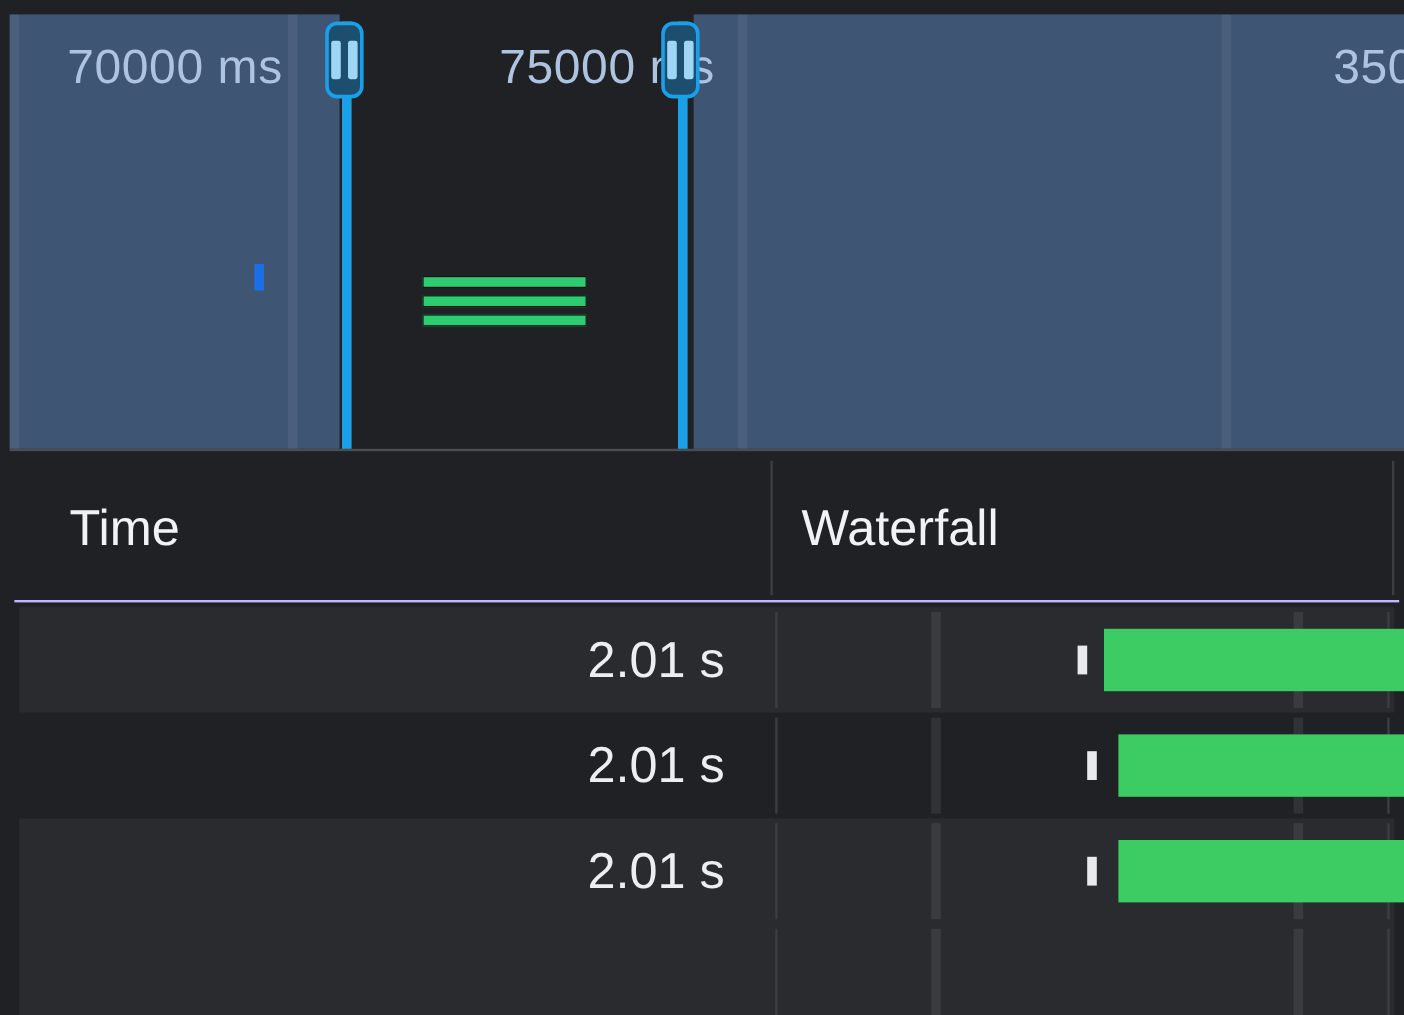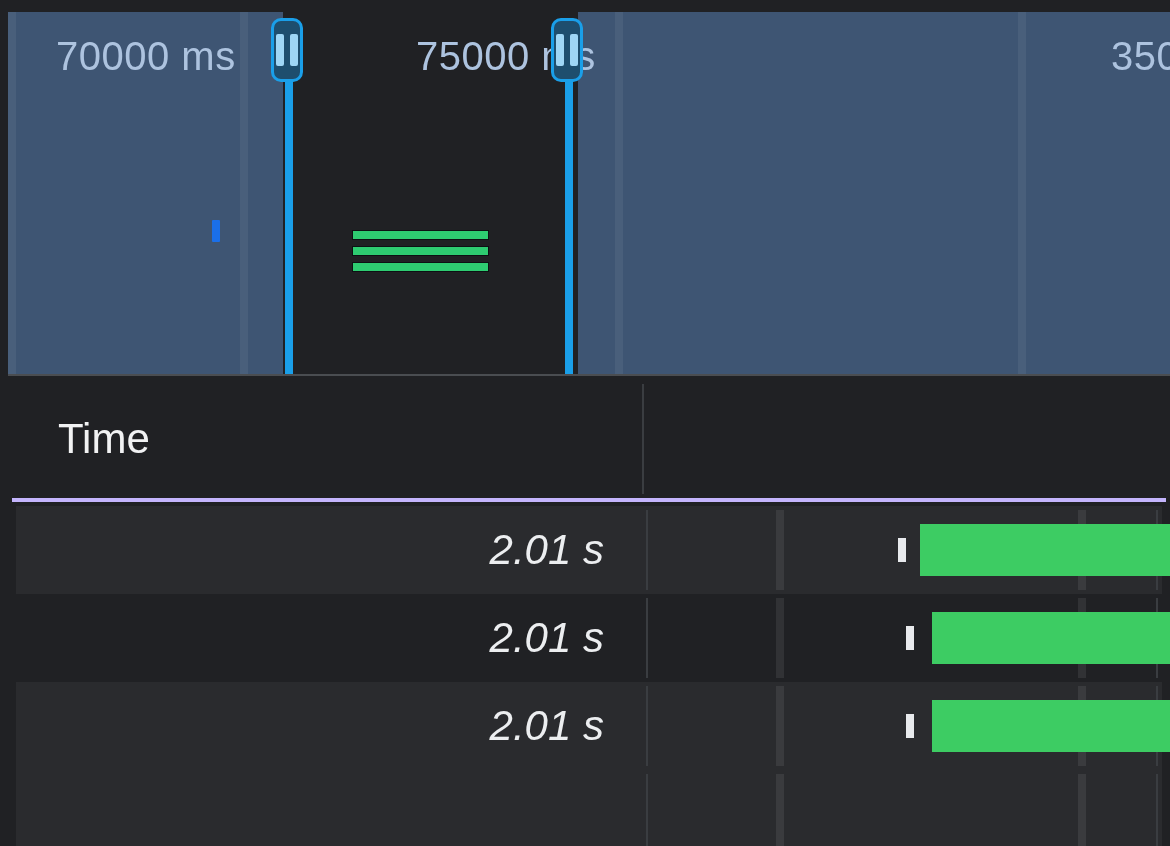--- a/index.html
+++ b/index.html
@@ -119,39 +119,38 @@
   .table {
     position: relative;
     width: 100%;
   }
   .thead, .trow {
     display: flex;
     width: 100%;
   }
   .thead {
     height: 122px;
-    border-bottom: 4px solid #c4b5fd;
+    border-bottom: 2px solid #c4b5fd;
   }
   .th, .td {
     display: flex;
     align-items: center;
     border-right: 2px solid #3a3d41;
   }
   .col-time  { width: 628px; }
   .col-wf    { flex: 1; }
   .th {
     font-size: 42px;
     color: #f1f2f3;
     padding-left: 42px;
   }
   .th.col-wf { padding-left: 24px; }
 
   .trow {
     height: 88px;
-    font-style: italic;
   }
   .trow:nth-child(odd)  { background: #2a2b2e; }
   .trow:nth-child(even) { background: #202124; }
 
   .td.col-time {
     justify-content: flex-end;
     padding-right: 42px;
     font-size: 42px;
     color: #eceef0;
   }
@@ -228,20 +227,21 @@
     <div class="grip">
         <span></span>
         <span></span>
       </div>
   </div>
 </div>
 
 <div class="table">
   <div class="thead">
     <div class="th col-time">Time</div>
+    <div class="th col-wf">Waterfall</div>
   </div>
 
   <div class="tbody">
 
     <div class="trow">
       <div class="td col-time">2.01 s</div>
       <div class="td col-wf">
         <div class="wf-grid" style="left:128px"></div>
         <div class="wf-grid" style="left:430px"></div>
         <div class="wf-bar-wrap">

